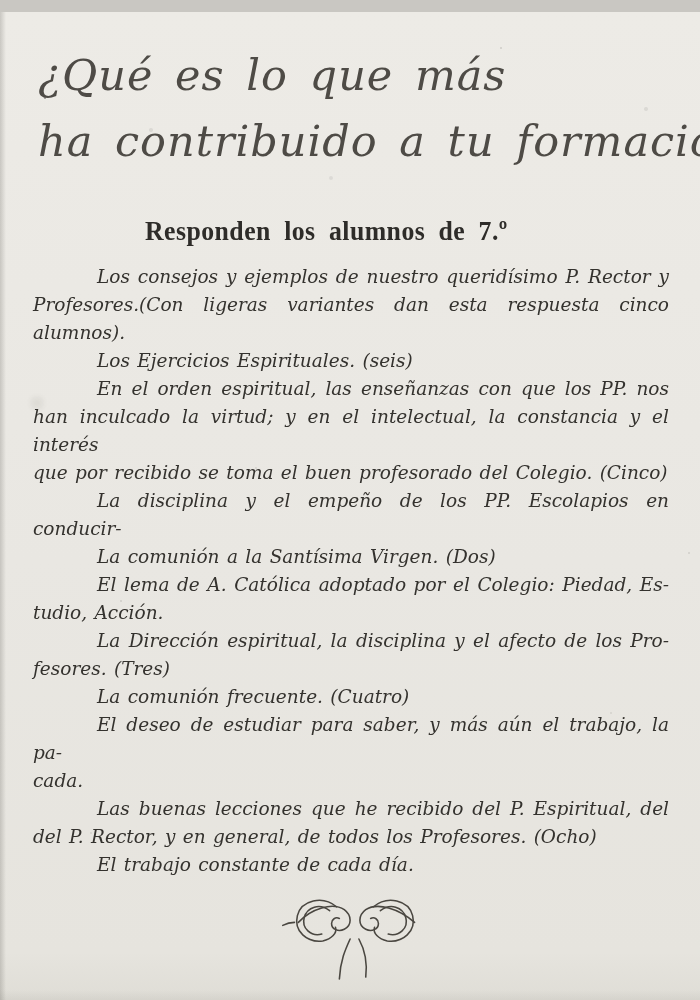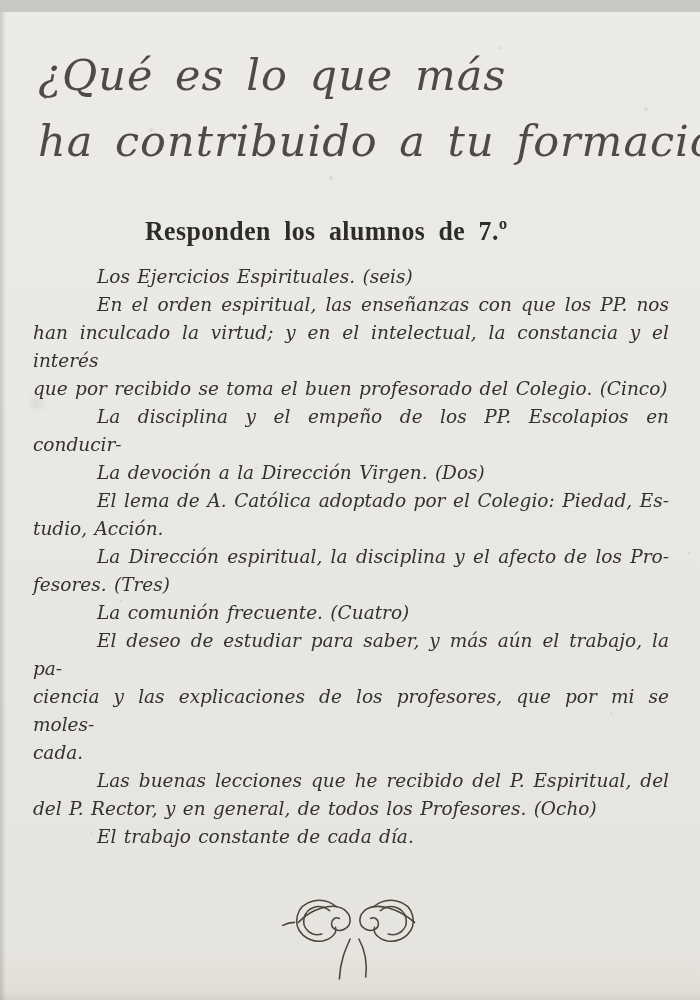--- a/index.html
+++ b/index.html
@@ -82,47 +82,50 @@
 
   <div class="title">
     <div>¿Qué es lo que más</div>
     <div>ha contribuido a tu formación?</div>
   </div>
 
   <div class="subtitle">Responden los alumnos de 7.º</div>
 
   <div class="body-text">
       <div class="paragraph">
+        <div class="line pfirst">Los consejos y ejemplos de nuestro queridísimo P. Rector y</div>
+        <div class="line plast">Profesores.(Con ligeras variantes dan esta respuesta cinco alumnos).</div>
+      </div>
+      <div class="paragraph">
         <div class="line pfirst plast">Los Ejercicios Espirituales. (seis)</div>
       </div>
       <div class="paragraph">
         <div class="line pfirst">En el orden espiritual, las enseñanzas con que los PP. nos</div>
         <div class="line">han inculcado la virtud; y en el intelectual, la constancia y el interés</div>
         <div class="line plast">que por recibido se toma el buen profesorado del Colegio. (Cinco)</div>
       </div>
       <div class="paragraph">
         <div class="line pfirst">La disciplina y el empeño de los PP. Escolapios en conducir-</div>
       </div>
       <div class="paragraph">
-        <div class="line pfirst plast">La devoción a la Dirección Virgen. (Dos)</div>
+        <div class="line pfirst plast">La comunión a la Santísima Virgen. (Dos)</div>
       </div>
       <div class="paragraph">
         <div class="line pfirst">El lema de A. Católica adoptado por el Colegio: Piedad, Es-</div>
         <div class="line plast">tudio, Acción.</div>
       </div>
       <div class="paragraph">
         <div class="line pfirst">La Dirección espiritual, la disciplina y el afecto de los Pro-</div>
         <div class="line plast">fesores. (Tres)</div>
       </div>
       <div class="paragraph">
         <div class="line pfirst plast">La comunión frecuente. (Cuatro)</div>
       </div>
       <div class="paragraph">
         <div class="line pfirst">El deseo de estudiar para saber, y más aún el trabajo, la pa-</div>
-        <div class="line">ciencia y las explicaciones de los profesores, que por mi se moles-</div>
         <div class="line plast">cada.</div>
       </div>
       <div class="paragraph">
         <div class="line pfirst">Las buenas lecciones que he recibido del P. Espiritual, del</div>
         <div class="line plast">del P. Rector, y en general, de todos los Profesores. (Ocho)</div>
       </div>
       <div class="paragraph">
         <div class="line pfirst plast">El trabajo constante de cada día.</div>
       </div>
     </div>

